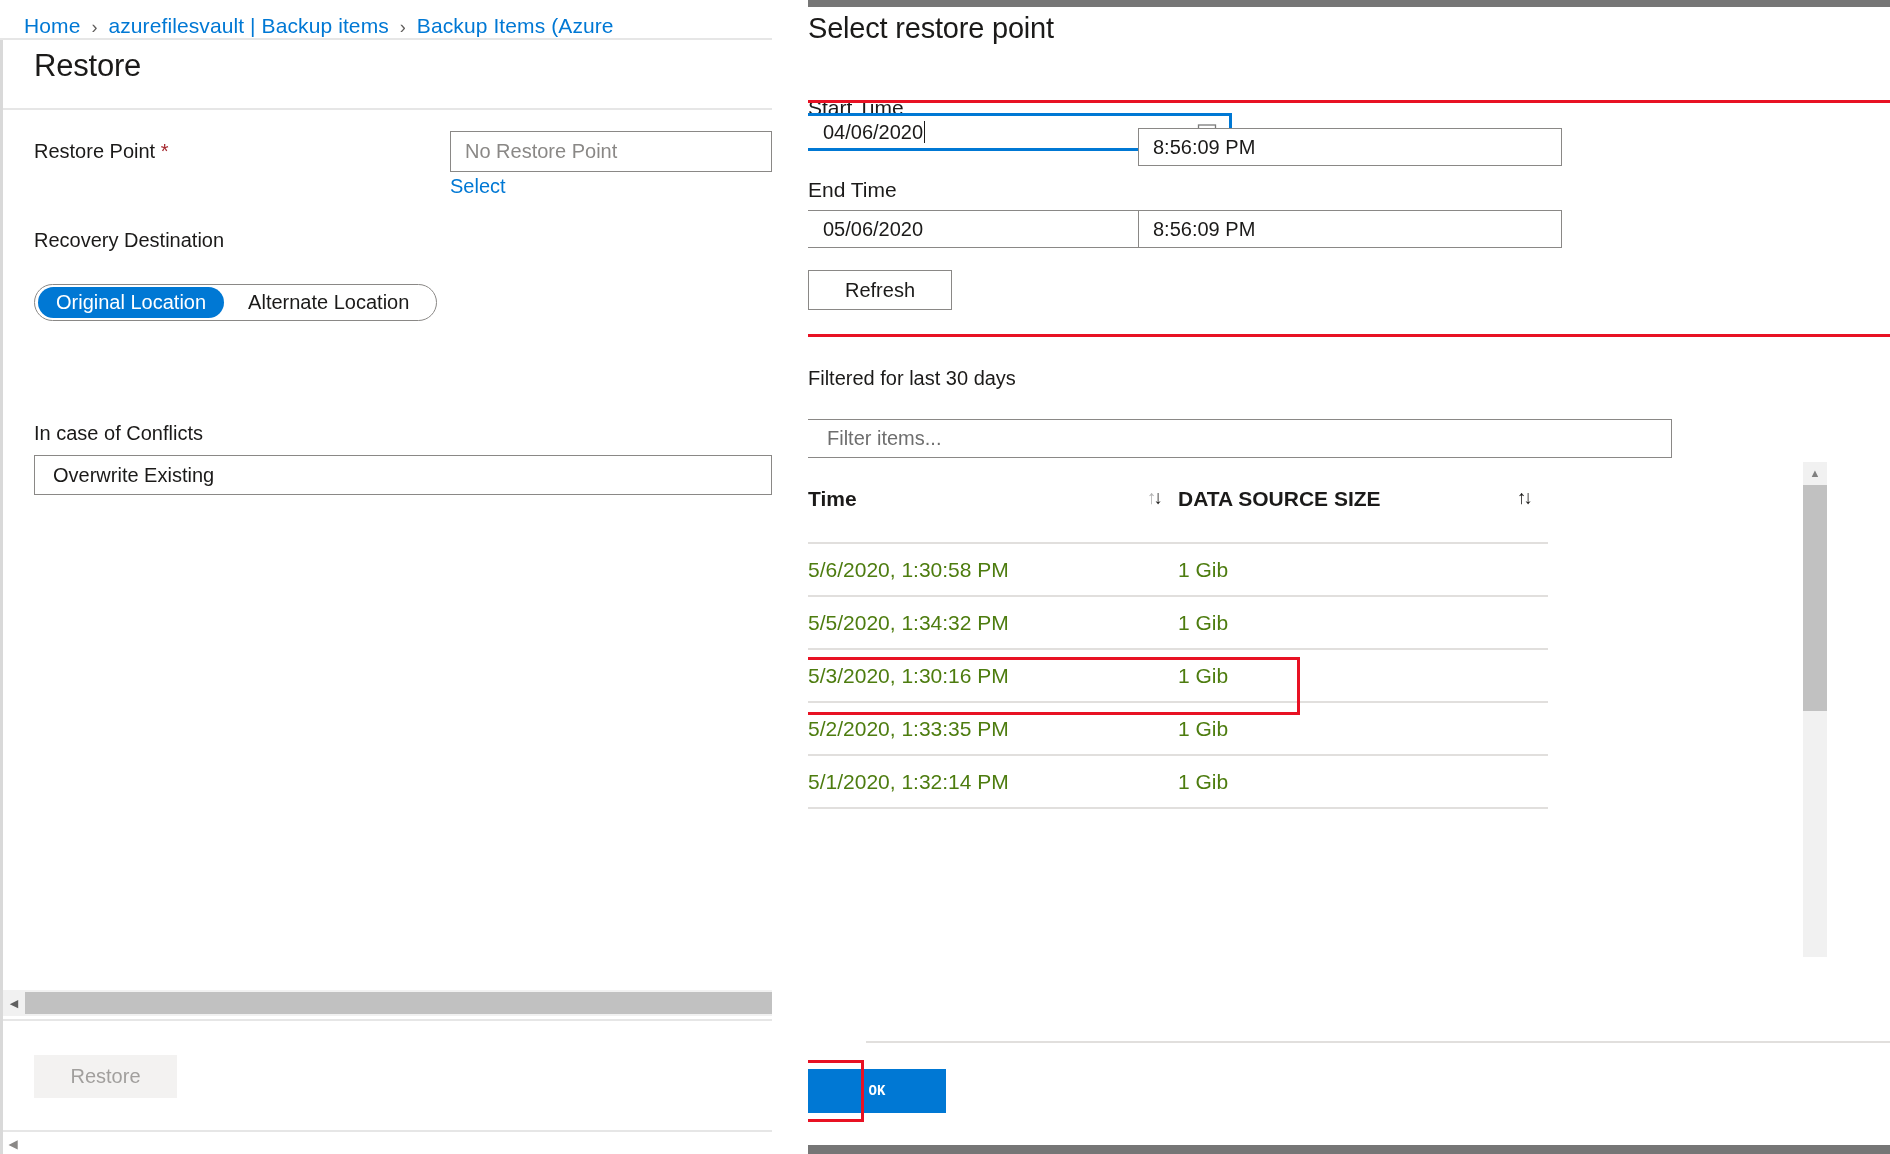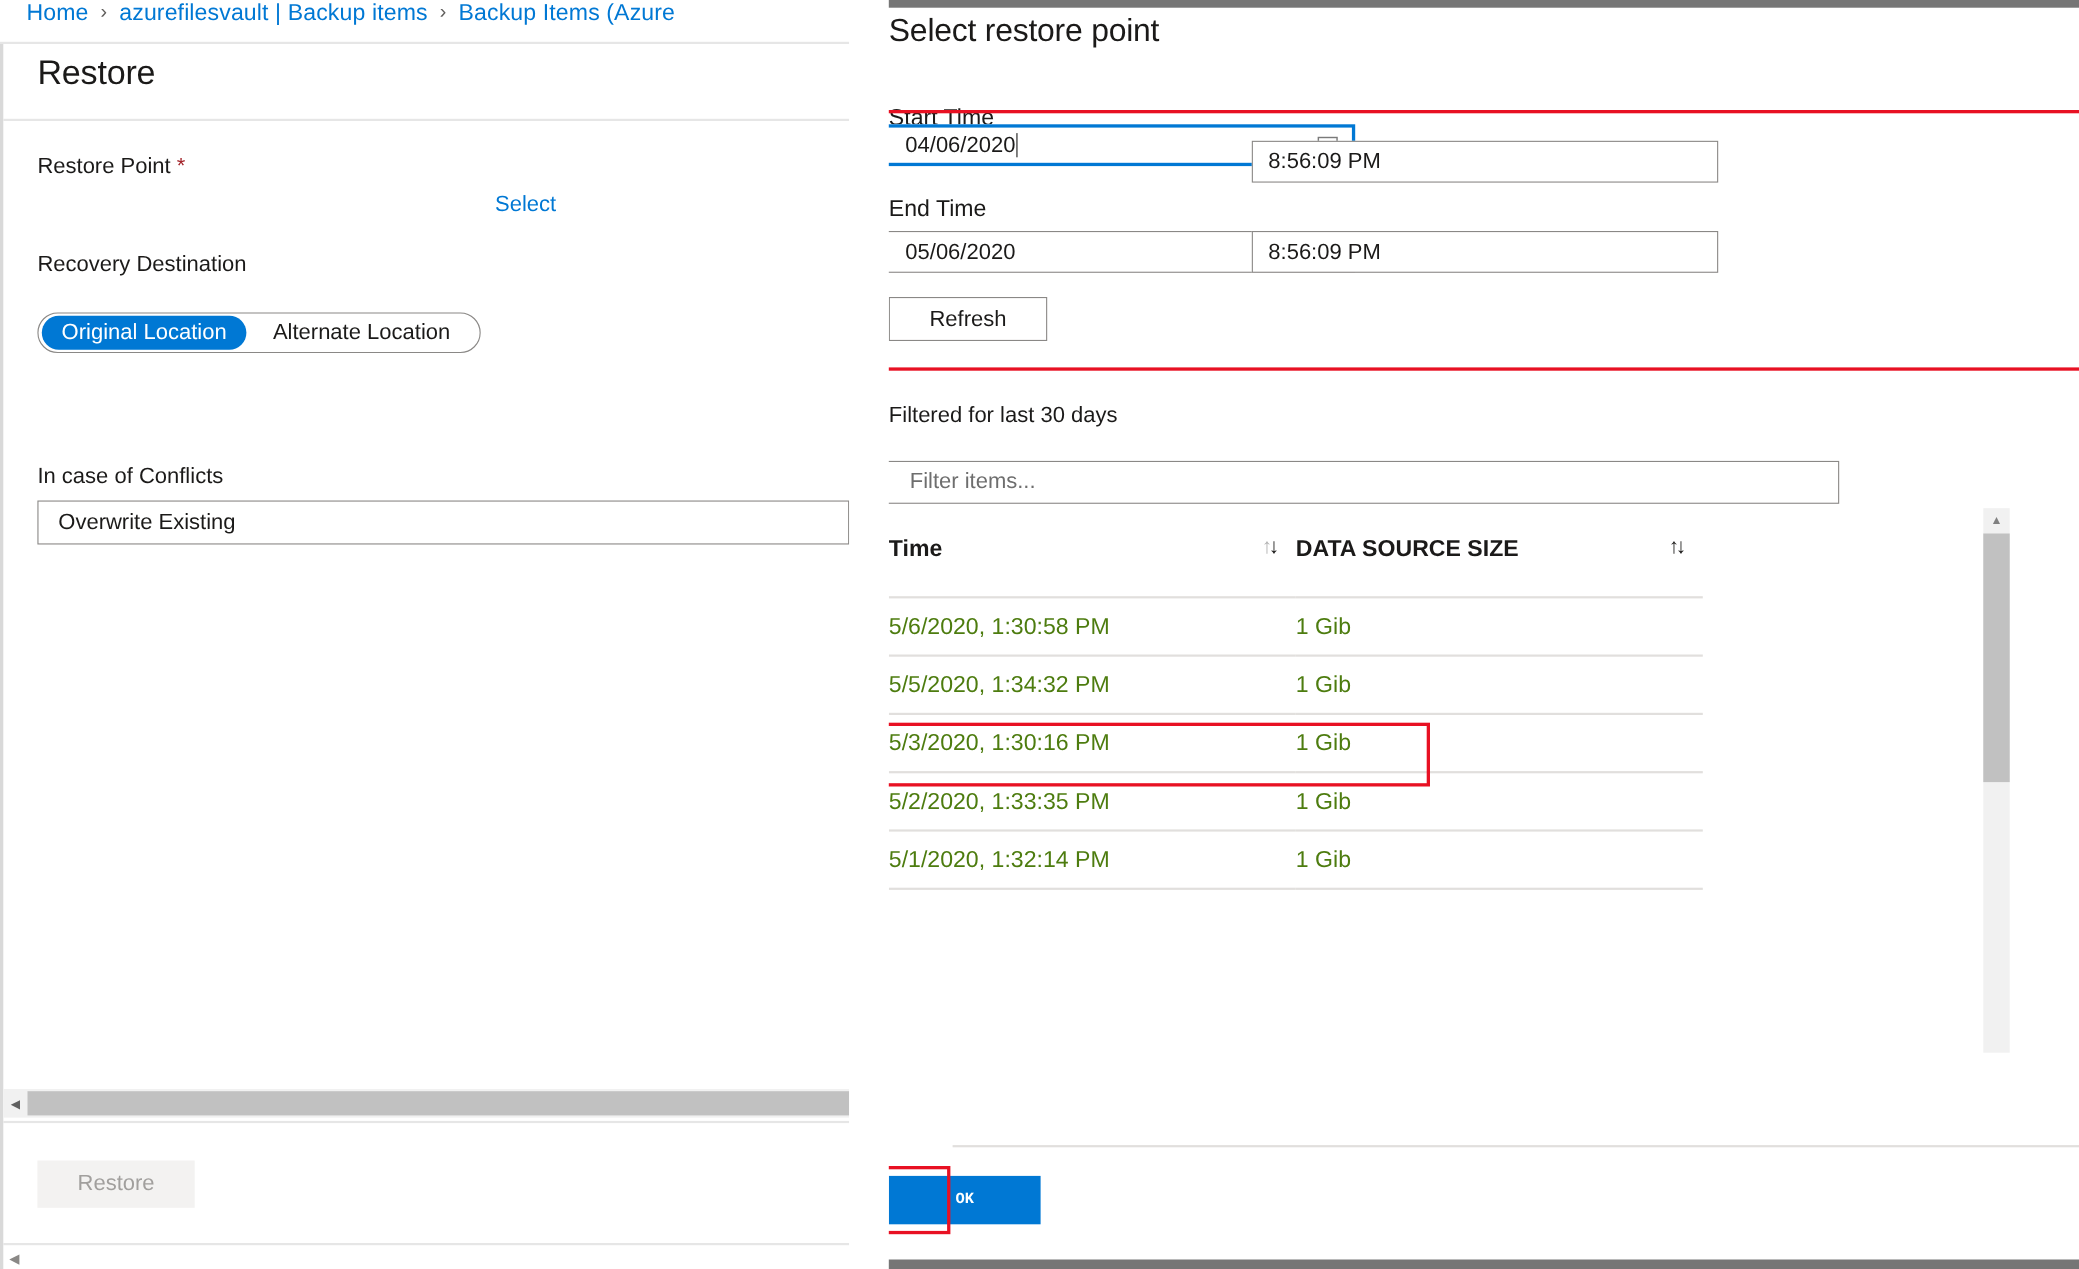--- a/index.html
+++ b/index.html
@@ -27,21 +27,21 @@
     width: 772px;
     height: 1154px;
     background: #ffffff;
     overflow: hidden;
   }
   .breadcrumb {
     position: absolute;
     left: 0; top: 0;
     width: 772px; height: 38px;
     display: flex;
-    align-items: flex-start;
+    align-items: flex-end;
     padding-left: 24px;
     box-sizing: border-box;
     white-space: nowrap;
     background: #ffffff;
   }
   .crumb {
     color: #0078d4;
     font-size: 21px;
     letter-spacing: 0.1px;
   }
@@ -442,20 +442,23 @@
     </div>
     <div class="breadcrumb-rule"></div>
     <div class="blade-vrule-left"></div>
 
     <div class="blade-title">Restore</div>
     <div class="blade-title-rule"></div>
 
     <div class="field-label" style="left:34px; top:140px;">
       <span>Restore Point</span>
       <span class="req-star">*</span>
+    </div>
+    <div class="restore-point-box">
+      <span>No Restore Point</span>
     </div>
     <div class="select-link">Select</div>
 
     <div class="field-label" style="left:34px; top:229px;">Recovery Destination</div>
 
     <div class="pill-group">
       <div class="pill active">Original Location</div>
       <div class="pill inactive">Alternate Location</div>
     </div>
 

